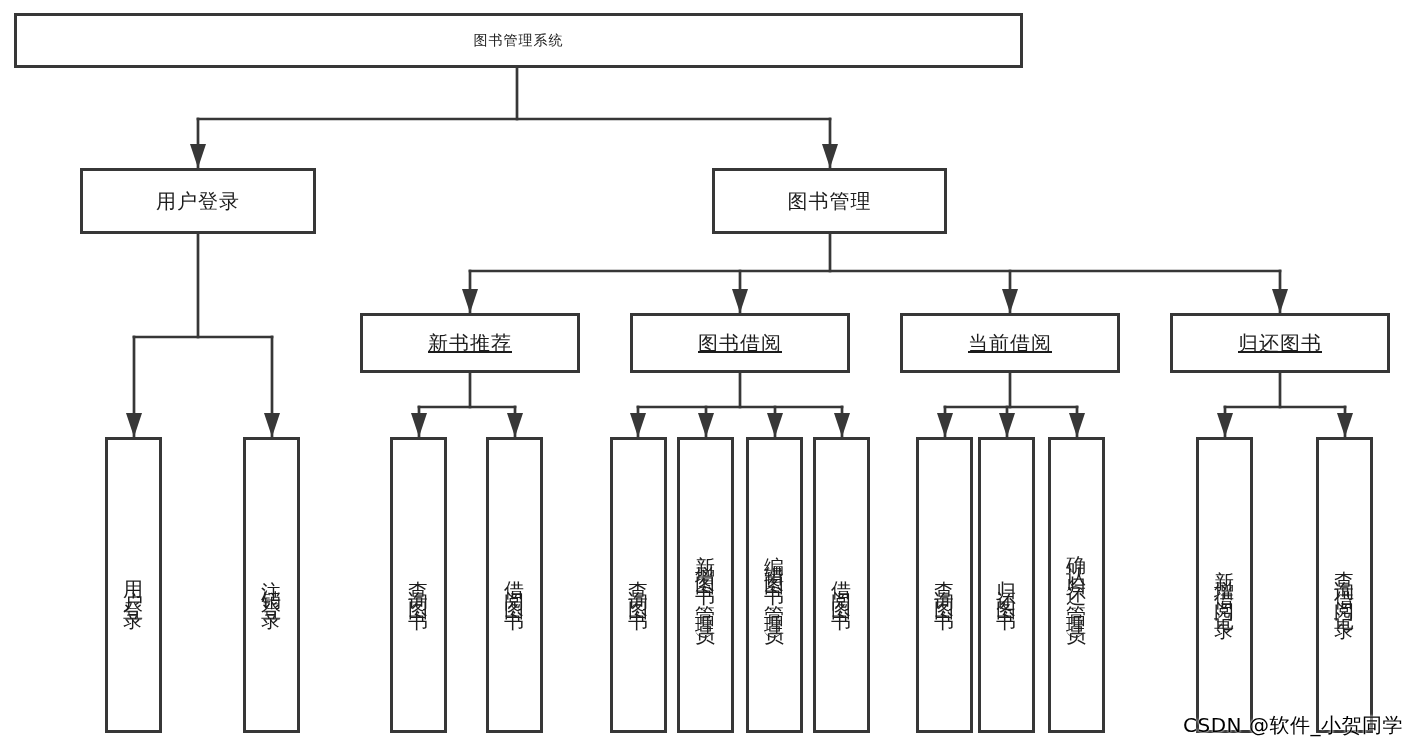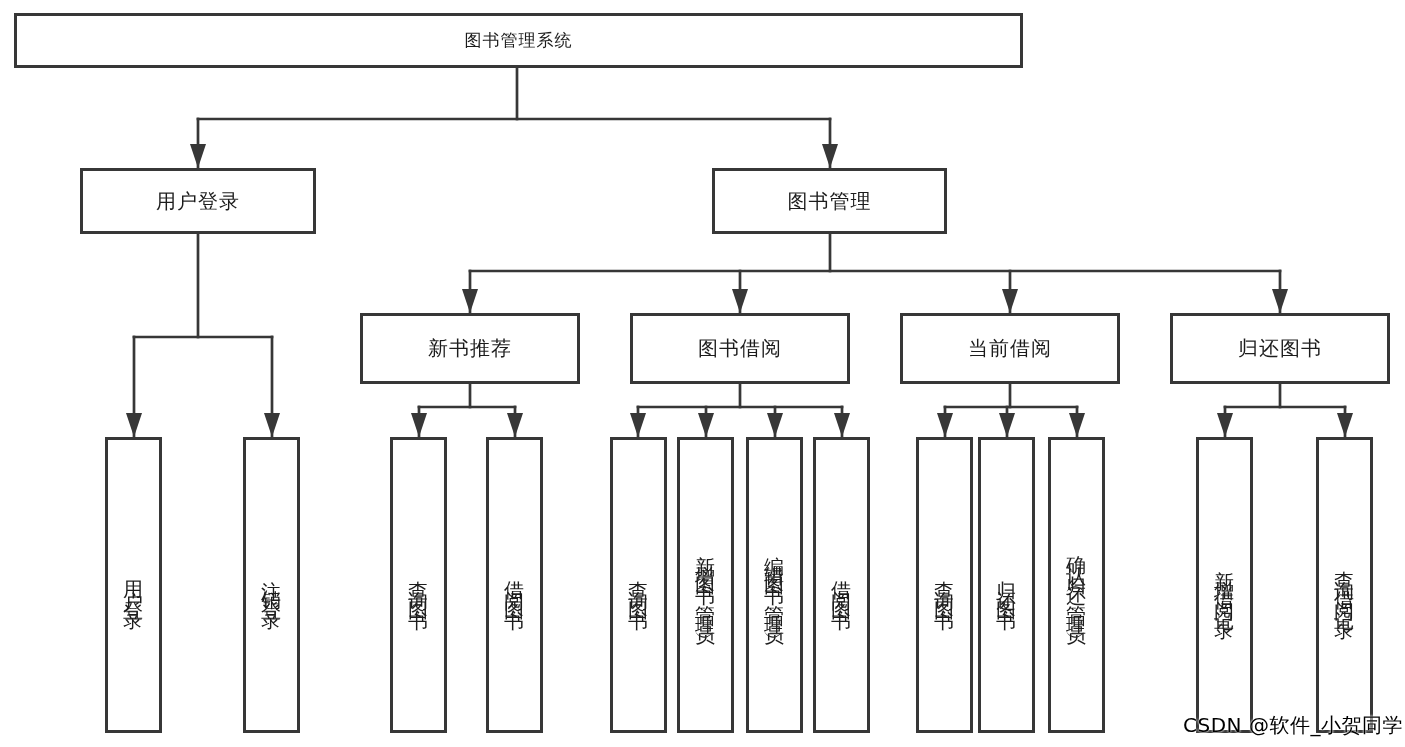--- a/index.html
+++ b/index.html
@@ -20,36 +20,36 @@
     position: absolute;
     box-sizing: border-box;
     background: #ffffff;
     border: 3px solid #373737;
     display: flex;
     align-items: center;
     justify-content: center;
     color: #1c1c1c;
   }
   .node.h { font-size: 20px; letter-spacing: 1px; }
-  .node.root { font-size: 17px; }
+  .node.root { font-size: 14px; }
   .node.leaf {
     width: 57px;
     height: 296px;
     top: 437px;
     font-size: 20px;
   }
   .node.leaf .vtext {
     writing-mode: vertical-rl;
     text-orientation: mixed;
     letter-spacing: 10px;
     line-height: 1;
     white-space: nowrap;
   }
   .lvl2 { top: 168px; width: 236px; height: 66px; }
-  .lvl3 { top: 313px; width: 220px; height: 71px; }
+  .lvl3 { top: 313px; width: 220px; height: 60px; text-decoration: underline; }
   #watermark {
     position: absolute;
     left: 1183px;
     top: 712px;
     font-size: 20px;
     color: #000000;
     letter-spacing: 0.5px;
     white-space: nowrap;
     text-shadow: 0 0 3px #ffffff, 0 0 2px #ffffff;
     z-index: 10;

